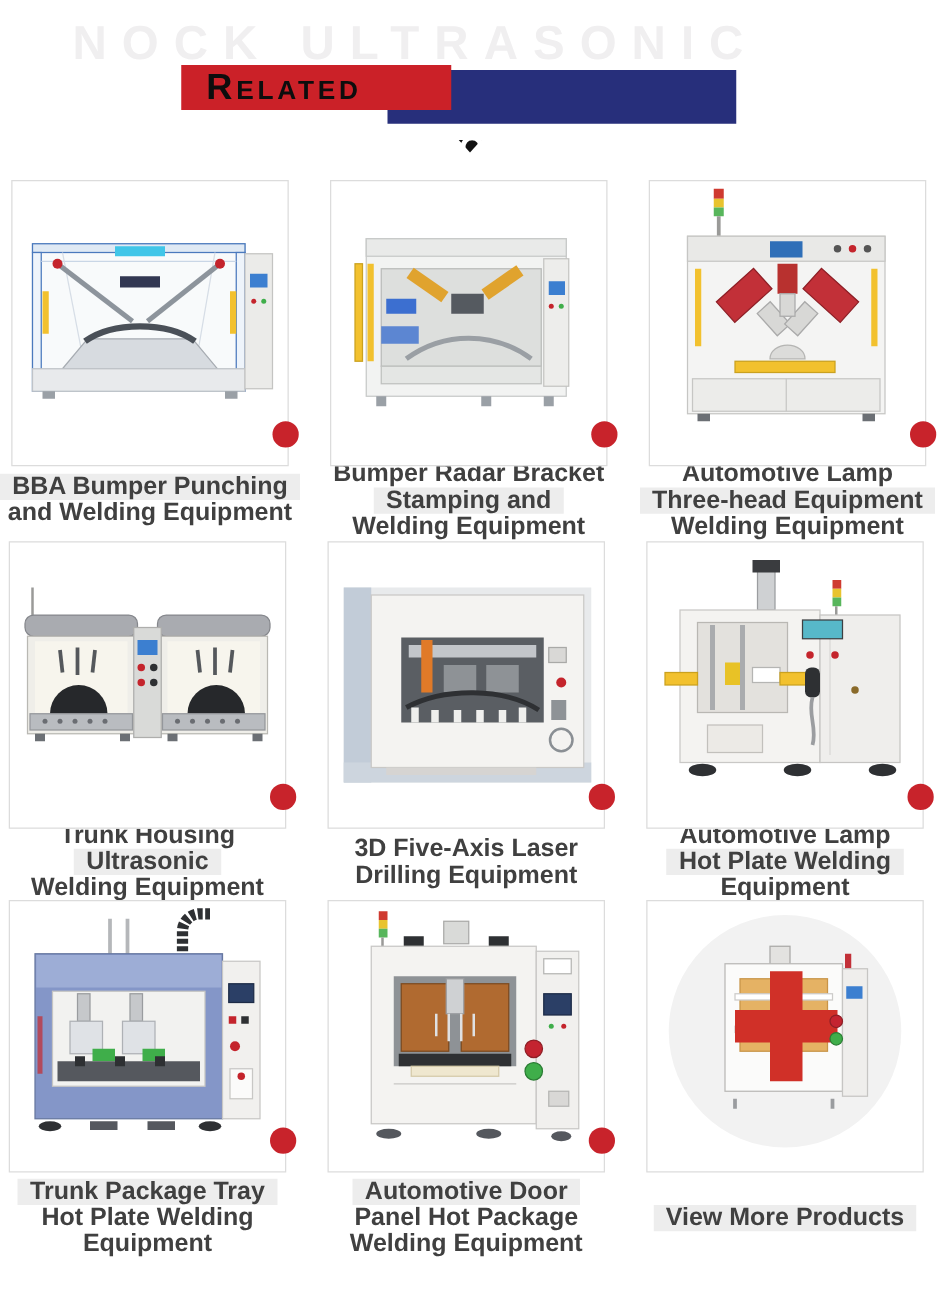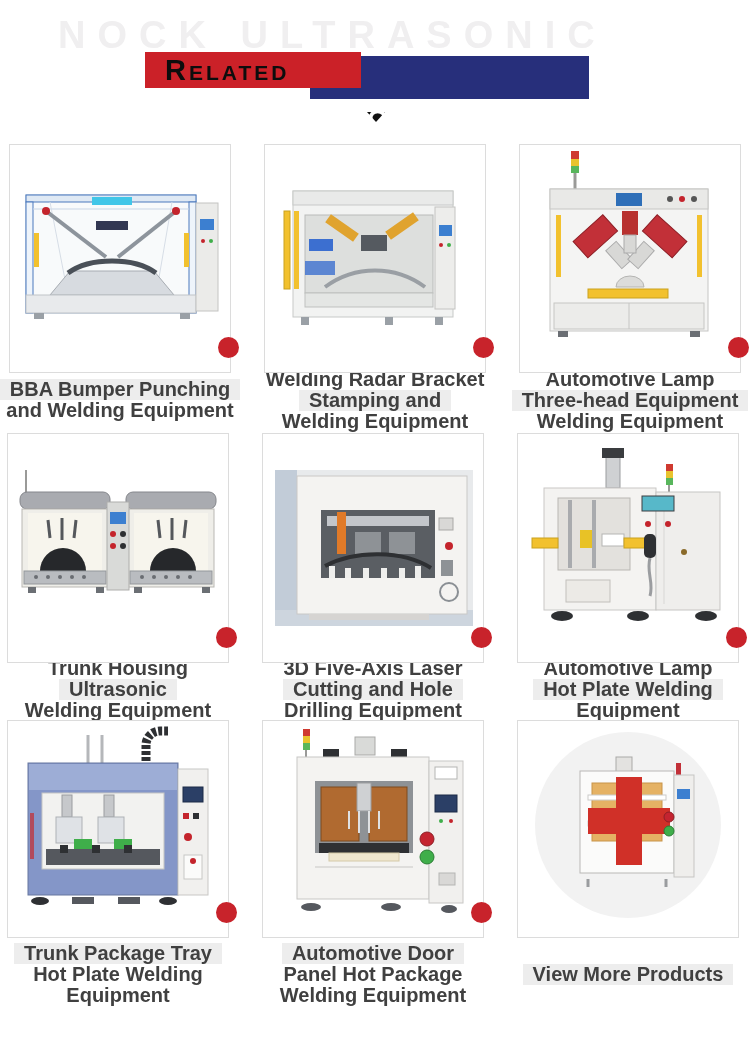--- a/index.html
+++ b/index.html
@@ -138,21 +138,21 @@
           <rect x="174" y="80" width="13" height="11" fill="#3c7fd0"></rect>
           <circle cx="176" cy="100" r="2" fill="#c4242c"></circle>
             <circle cx="184" cy="100" r="2" fill="#3fae4a"></circle>
           <rect x="36" y="172" width="8" height="8" fill="#9aa0a6"></rect>
             <rect x="120" y="172" width="8" height="8" fill="#9aa0a6"></rect>
             <rect x="170" y="172" width="8" height="8" fill="#9aa0a6"></rect>
         </svg>
         <span class="dot"></span>
       </div>
       <div class="caption">
-        <span class="line">Welding Radar Bracket</span>
+        <span class="line">Bumper Radar Bracket</span>
         <span class="line hl">Stamping and</span>
         <span class="line">Welding Equipment</span>
       </div>
     </div>
 
     <div class="cell">
       <div class="imgbox">
         <svg viewBox="0 0 220 227" preserveAspectRatio="none">
           <rect x="51" y="6" width="8" height="8" fill="#cf3a30"></rect>
             <rect x="51" y="14" width="8" height="7" fill="#e8c32e"></rect>
@@ -267,21 +267,20 @@
           <rect x="176" y="84" width="14" height="12" fill="#d9d8d6" stroke="#a9a9a7"></rect>
           <circle cx="186" cy="112" r="4" fill="#c4242c"></circle>
           <rect x="178" y="126" width="12" height="16" fill="#8e9296"></rect>
           <circle cx="186" cy="158" r="9" fill="none" stroke="#8a8f94" stroke-width="2"></circle>
           <rect x="46" y="180" width="120" height="6" fill="#d6d4d2"></rect>
         </svg>
         <span class="dot"></span>
       </div>
       <div class="caption">
         <span class="line">3D Five-Axis Laser</span>
-        <span class="line hl">Cutting and Hole</span>
         <span class="line">Drilling Equipment</span>
       </div>
     </div>
 
     <div class="cell">
       <div class="imgbox">
         <svg viewBox="0 0 220 228" preserveAspectRatio="none">
           <rect x="88" y="22" width="14" height="32" fill="#cfd1d3" stroke="#9b9da0"></rect>
           <rect x="84" y="14" width="22" height="10" fill="#3a3c3f"></rect>
           <rect x="148" y="30" width="7" height="7" fill="#cf3a30"></rect>

